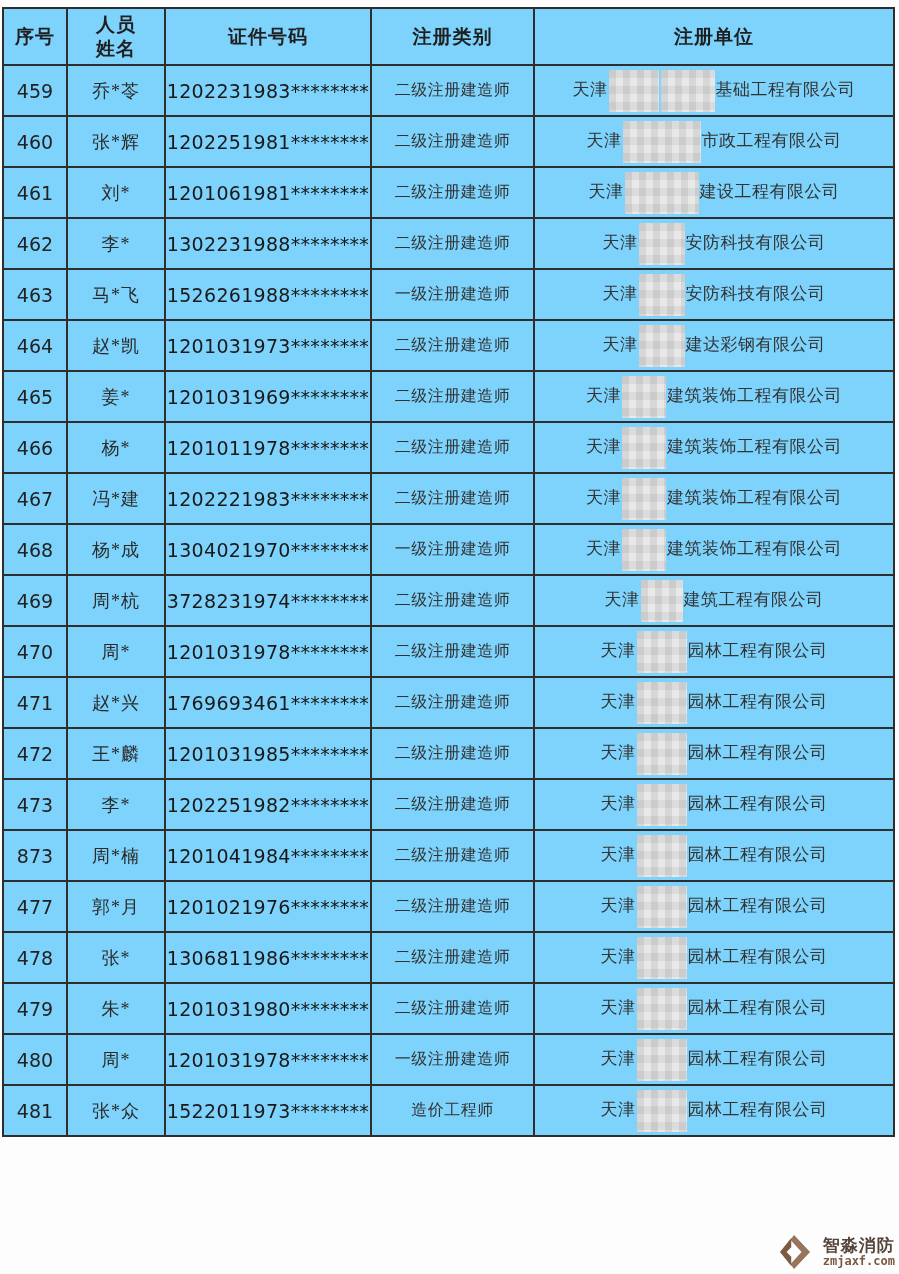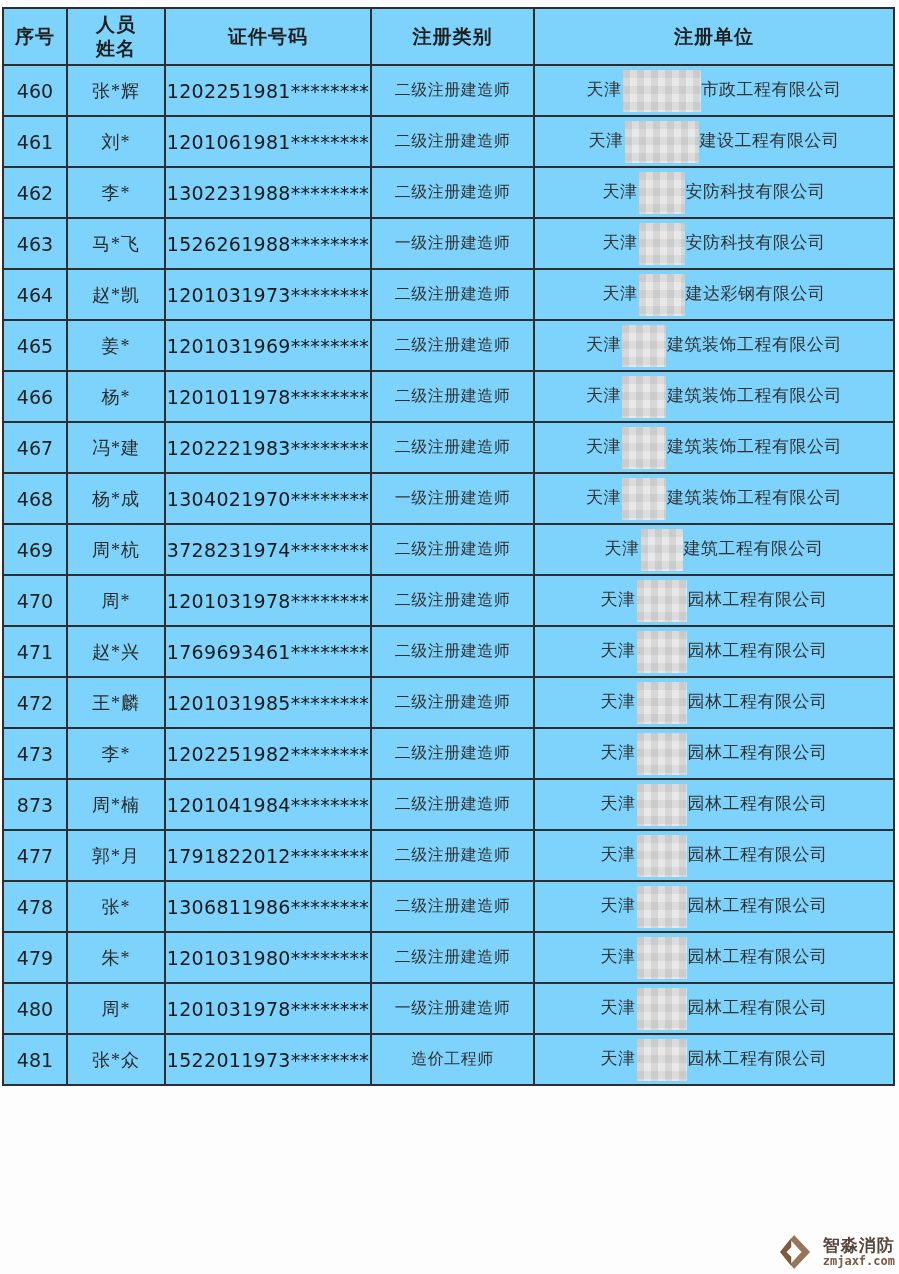--- a/index.html
+++ b/index.html
@@ -59,20 +59,27 @@
       <tr>
         <th>序号</th>
         <th>人员
 姓名</th>
         <th>证件号码</th>
         <th>注册类别</th>
         <th>注册单位</th>
       </tr>
     </thead>
     <tbody id="rows">
+    <tr>
+      <td class="c-no">459</td>
+      <td class="c-name">乔*苓</td>
+      <td class="c-id">1202231983********</td>
+      <td class="c-type">二级注册建造师</td>
+      <td class="c-company"><span>天津</span><span class="redact" style="width: 50px;"></span><span class="redact" style="width: 54px;"></span><span class="suffix">基础工程有限公司</span></td>
+    </tr>
 
     <tr>
       <td class="c-no">460</td>
       <td class="c-name">张*辉</td>
       <td class="c-id">1202251981********</td>
       <td class="c-type">二级注册建造师</td>
       <td class="c-company"><span>天津</span><span class="redact" style="width: 78px;"></span><span class="suffix">市政工程有限公司</span></td>
     </tr>
 
     <tr>
@@ -185,21 +192,21 @@
       <td class="c-name">周*楠</td>
       <td class="c-id">1201041984********</td>
       <td class="c-type">二级注册建造师</td>
       <td class="c-company"><span>天津</span><span class="redact" style="width: 50px;"></span><span class="suffix">园林工程有限公司</span></td>
     </tr>
 
 
     <tr>
       <td class="c-no">477</td>
       <td class="c-name">郭*月</td>
-      <td class="c-id">1791822012********</td>
+      <td class="c-id">1201021976********</td>
       <td class="c-type">二级注册建造师</td>
       <td class="c-company"><span>天津</span><span class="redact" style="width: 50px;"></span><span class="suffix">园林工程有限公司</span></td>
     </tr>
 
     <tr>
       <td class="c-no">478</td>
       <td class="c-name">张*</td>
       <td class="c-id">1306811986********</td>
       <td class="c-type">二级注册建造师</td>
       <td class="c-company"><span>天津</span><span class="redact" style="width: 50px;"></span><span class="suffix">园林工程有限公司</span></td>

